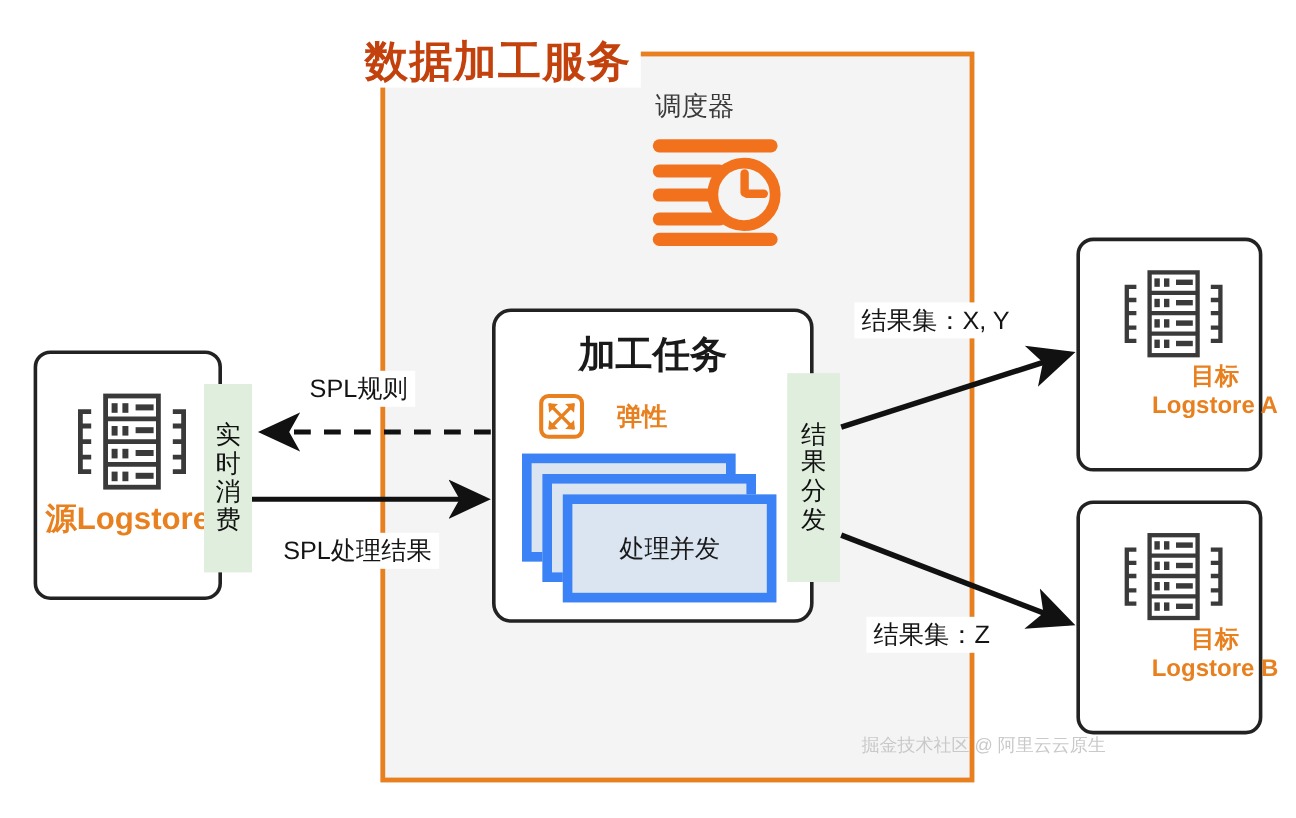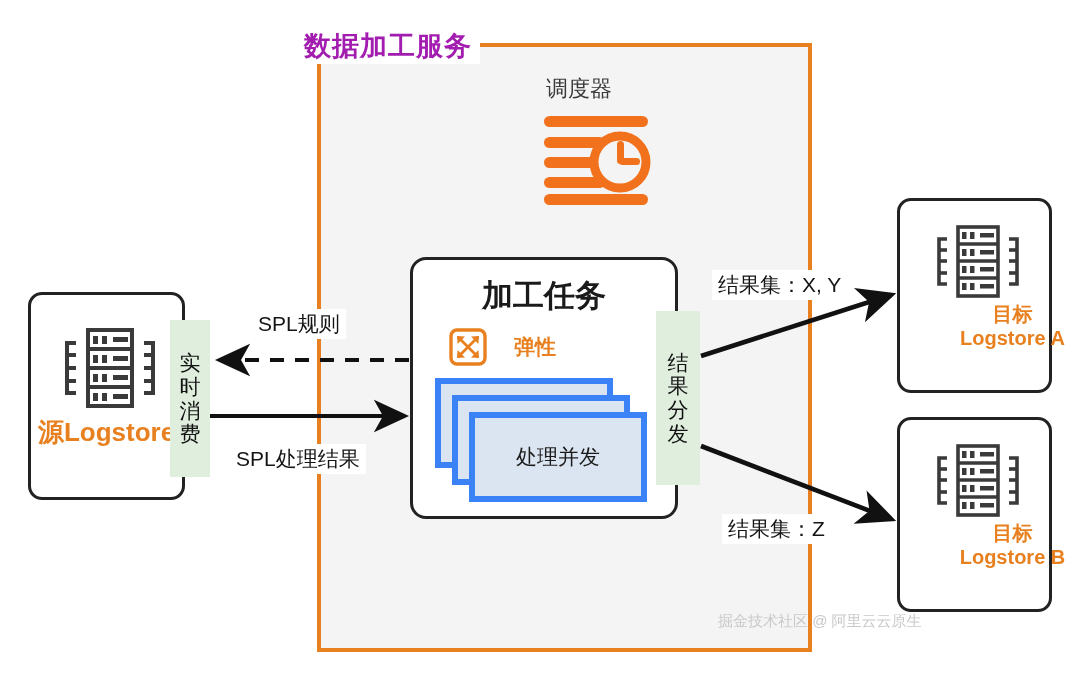--- a/index.html
+++ b/index.html
@@ -28,22 +28,22 @@
     box-sizing: border-box;
     border: 4px solid #e8801f;
     background: #f4f4f4;
   }
   .service-title {
     position: absolute;
     left: 296px;
     top: 31px;
     padding: 2px 8px 4px 8px;
     background: #ffffff;
-    color: #a21caf;
-    font-size: 27px;
+    color: #c2410c;
+    font-size: 36px;
     font-weight: bold;
     letter-spacing: 1px;
     line-height: 1;
     white-space: nowrap;
     z-index: 30;
   }
 
   
   .scheduler-label {
     position: absolute;
@@ -131,21 +131,21 @@
   }
 
   
   .stack-wrap { position: absolute; left: 22px; top: 118px; width: 222px; height: 125px; }
   .stack-card {
     position: absolute;
     box-sizing: border-box;
     width: 178px;
     height: 90px;
     background: #dbe5f1;
-    border: 6px solid #3b82f6;
+    border: 8px solid #3b82f6;
   }
   .stack-card.c1 { left: 0px;  top: 0px; }
   .stack-card.c2 { left: 17px; top: 17px; }
   .stack-card.c3 { left: 34px; top: 34px; }
   .stack-card-text {
     position: absolute;
     left: 0; top: 0;
     width: 100%; height: 100%;
     display: flex;
     align-items: center;
@@ -177,21 +177,21 @@
     position: absolute;
     background: #ffffff;
     padding: 1px 6px;
     font-size: 21px;
     color: #141414;
     white-space: nowrap;
     z-index: 24;
   }
   #label-spl-rule      { left: 252px; top: 309px; }
   #label-spl-result    { left: 230px; top: 444px; }
-  #label-result-xy     { left: 712px; top: 270px; text-align: right; }
+  #label-result-xy     { left: 712px; top: 252px; text-align: right; }
   #label-result-z      { left: 722px; top: 514px; }
 
   
   #connectors {
     position: absolute;
     left: 0; top: 0;
     width: 1080px; height: 682px;
     z-index: 18;
     pointer-events: none;
   }

